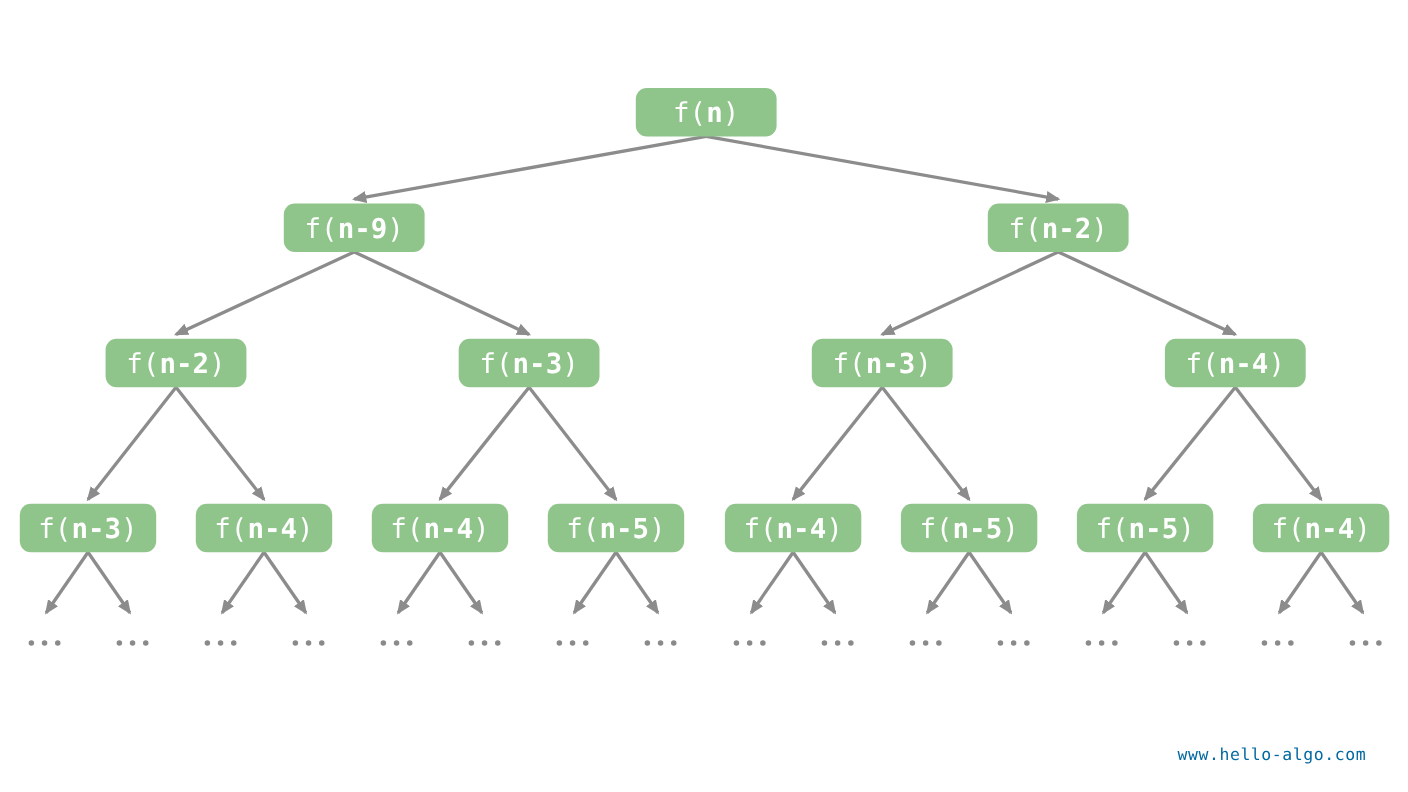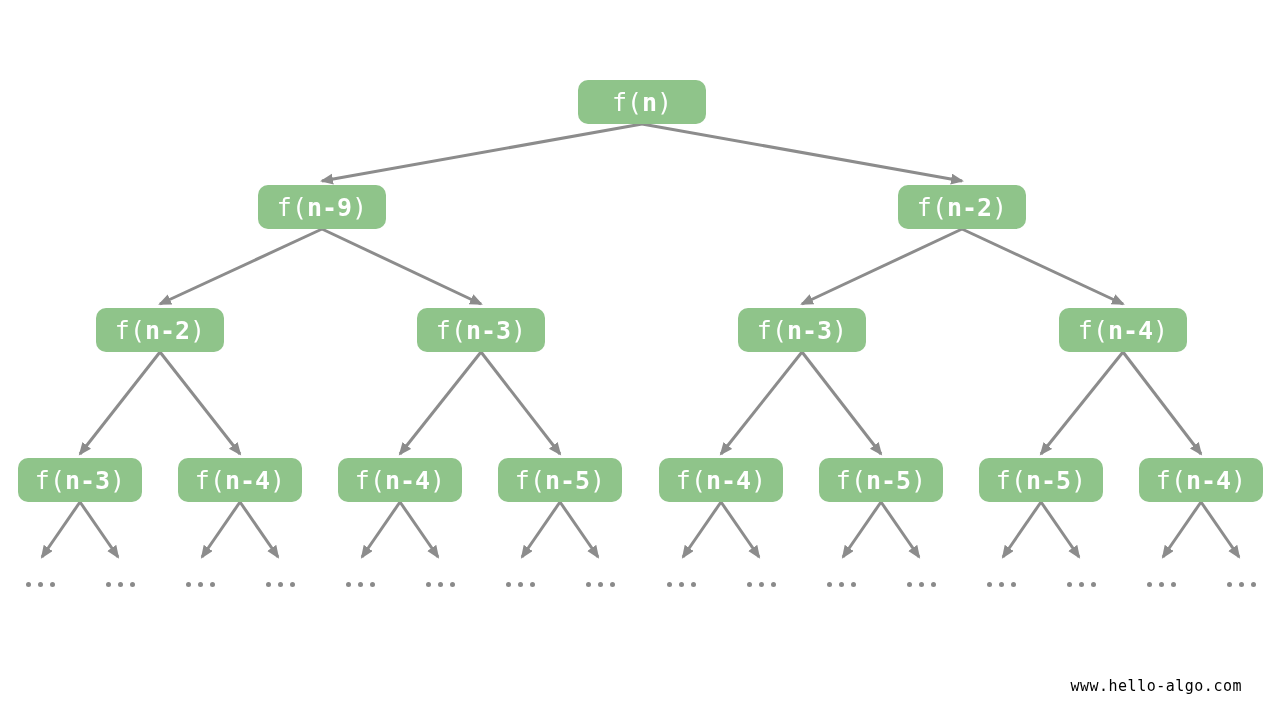--- a/index.html
+++ b/index.html
@@ -194,14 +194,14 @@
         <i style="background: rgb(138, 138, 138);"></i>
         <i style="background: rgb(138, 138, 138);"></i>
       </div>
       <div class="dots-group" title="..." style="left: 1227px; top: 582px;">
         <i style="background: rgb(138, 138, 138);"></i>
         <i style="background: rgb(138, 138, 138);"></i>
         <i style="background: rgb(138, 138, 138);"></i>
       </div>
     </div>
 
-  <div class="watermark" style="color: #000000;">www.hello-algo.com</div>
+  <div class="watermark" style="color: #0369a1;">www.hello-algo.com</div>
 </div>
 
 </body></html>

